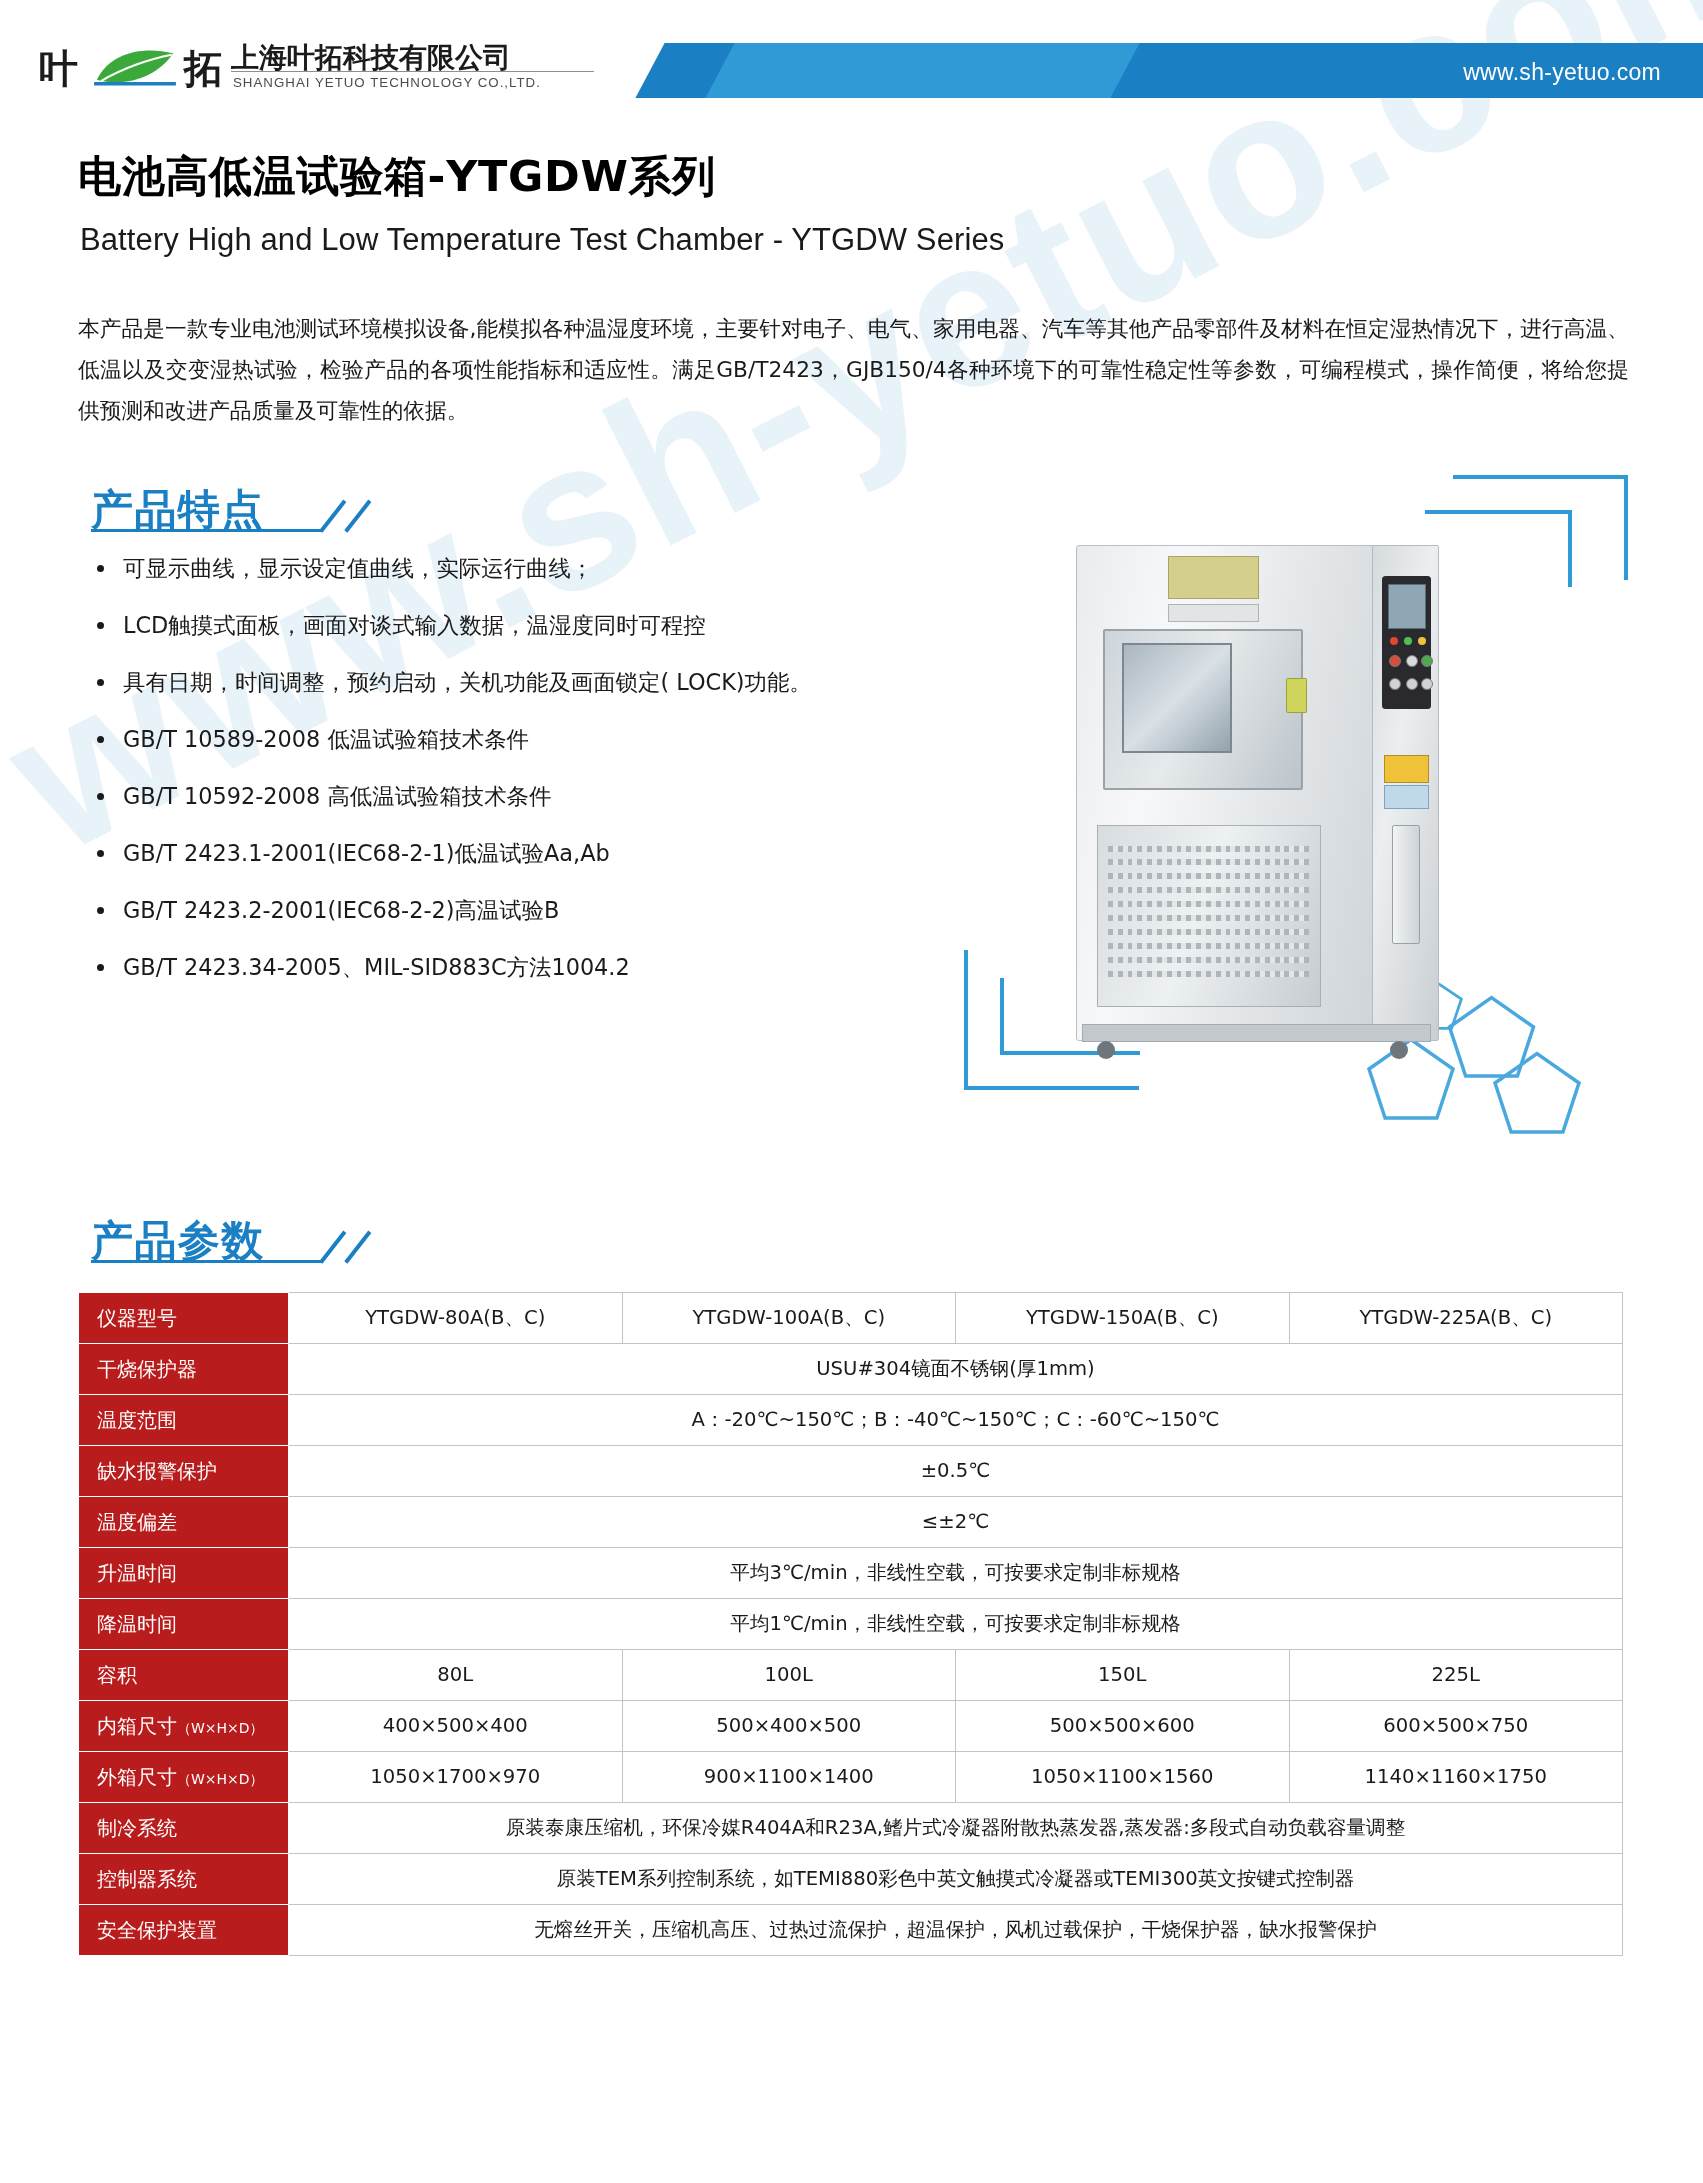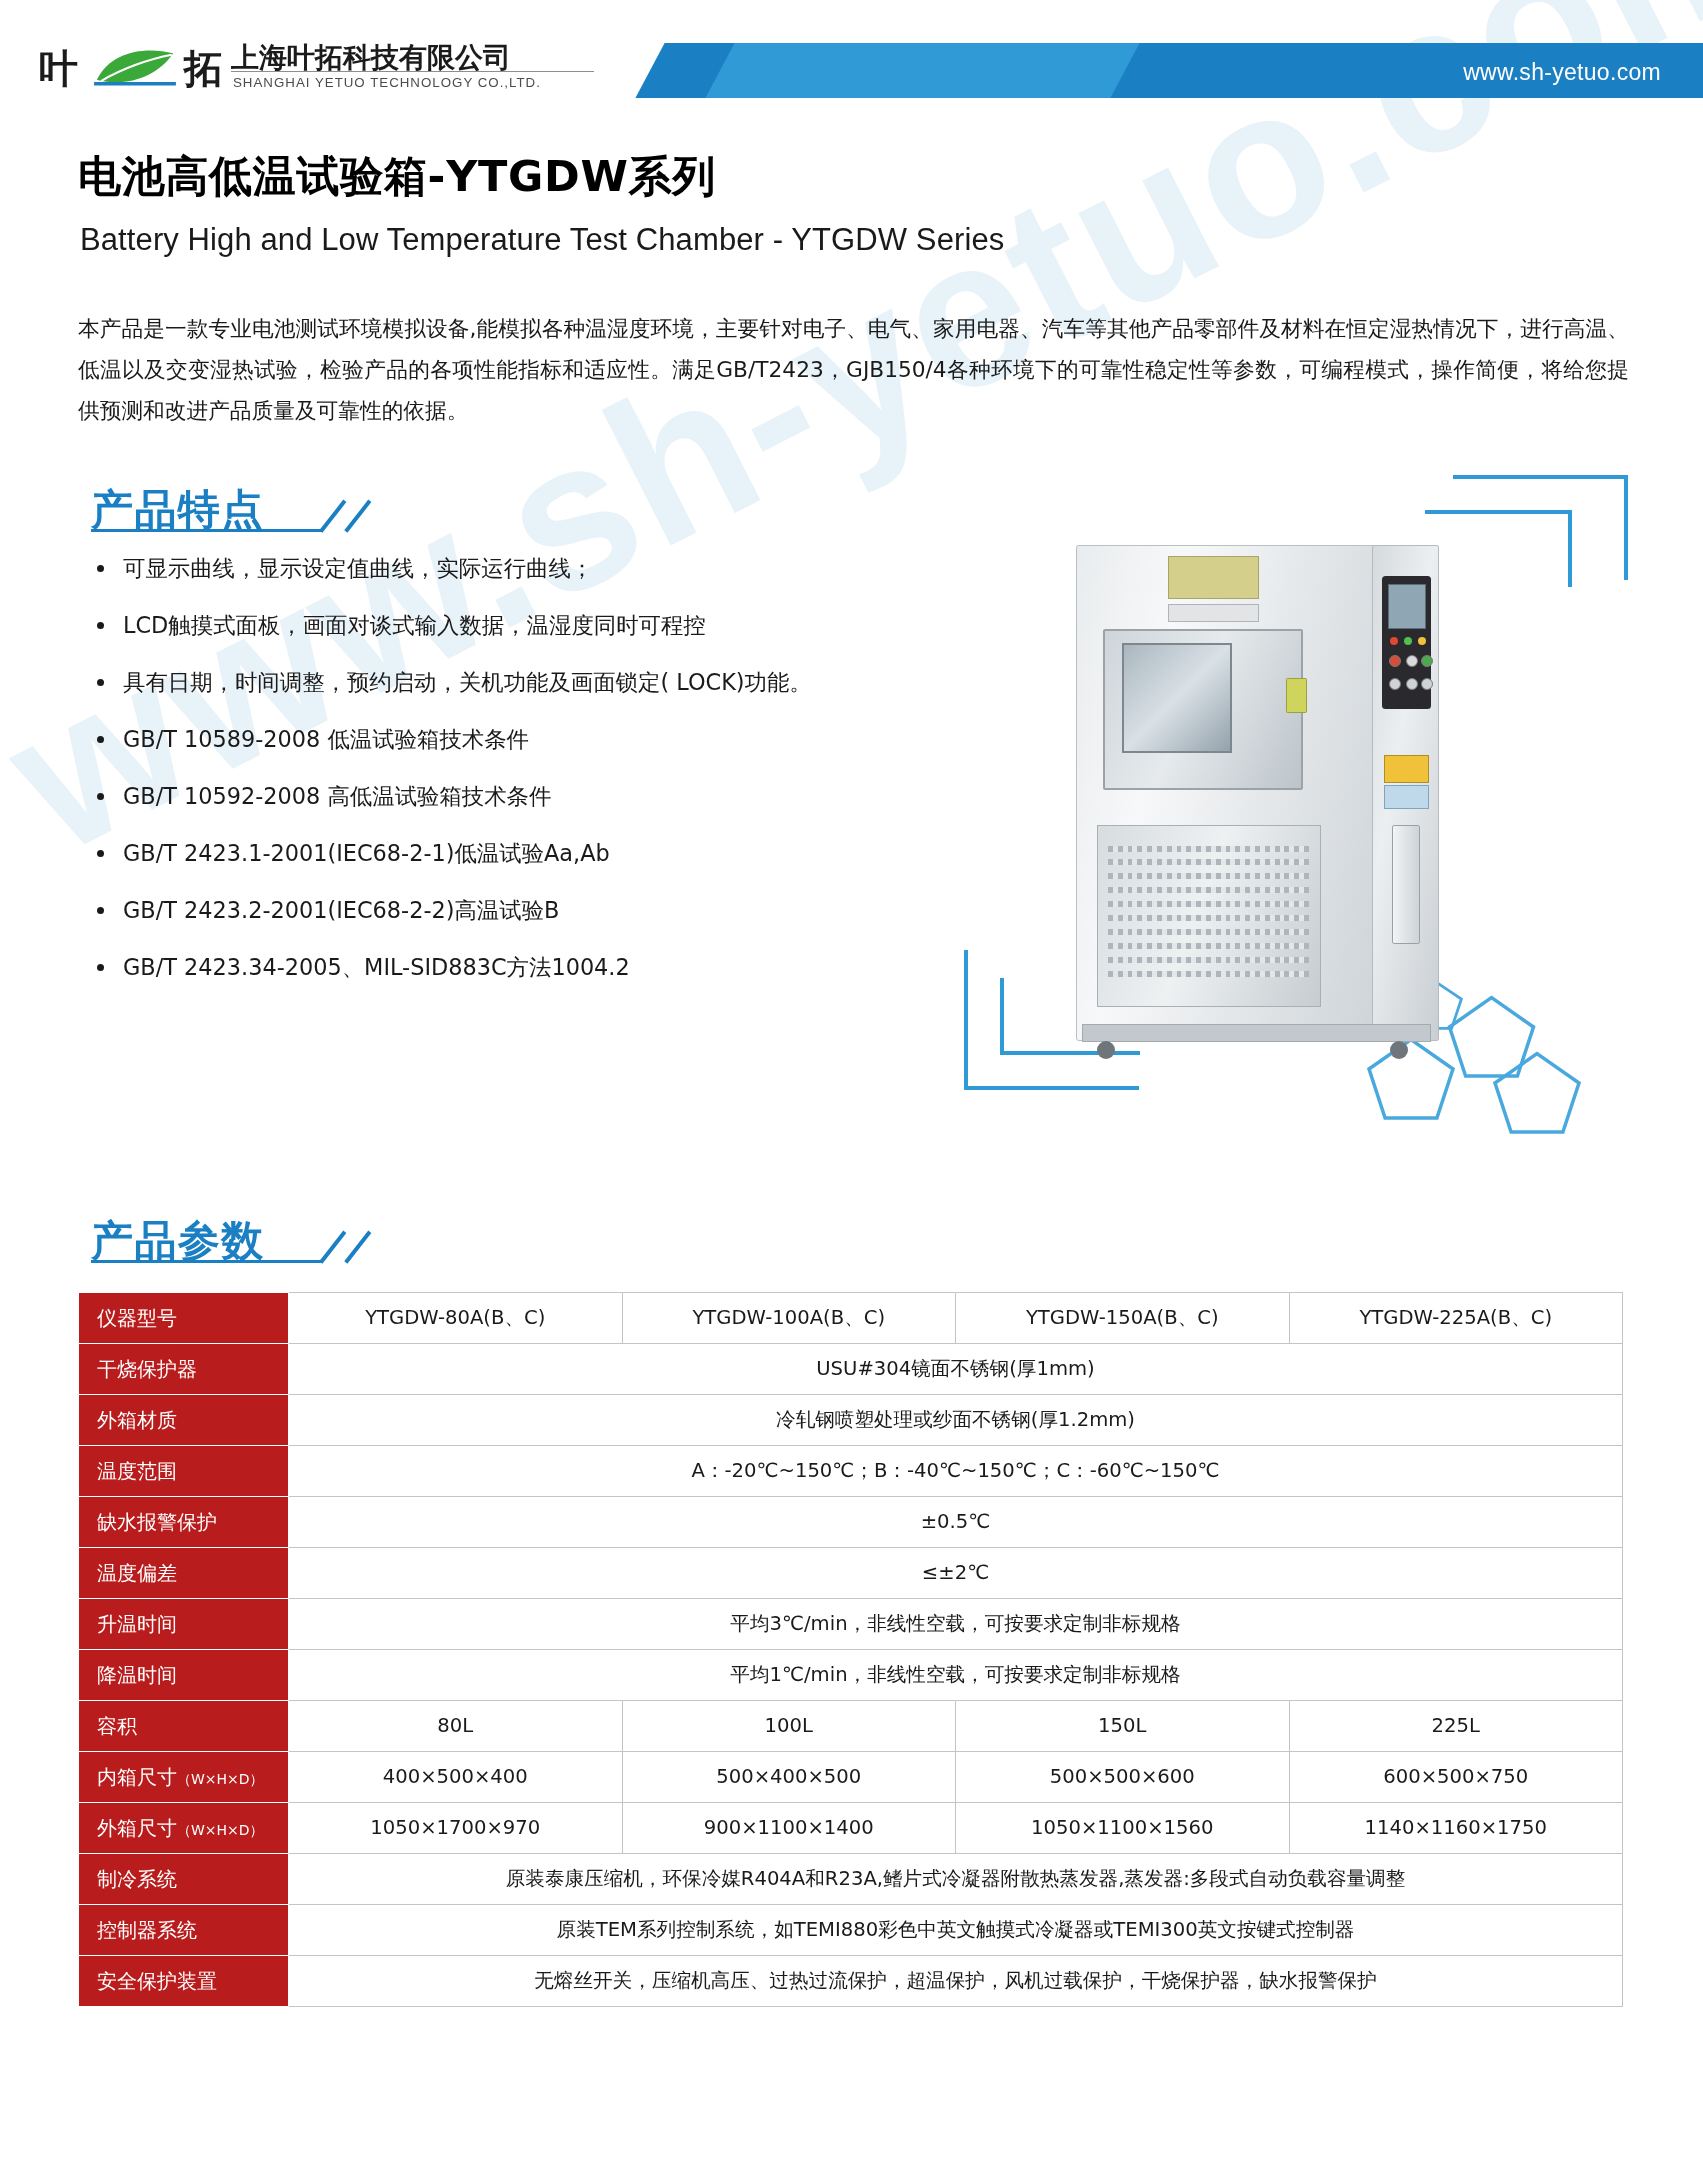--- a/index.html
+++ b/index.html
@@ -503,24 +503,20 @@
         <td class="valborder">YTGDW-80A(B、C)</td>
         <td class="valborder">YTGDW-100A(B、C)</td>
         <td class="valborder">YTGDW-150A(B、C)</td>
         <td class="valborder">YTGDW-225A(B、C)</td>
       </tr>
       <tr>
         <td class="lbl">干烧保护器</td>
         <td class="valborder" colspan="4">USU#304镜面不锈钢(厚1mm)</td>
       </tr>
       <tr>
-        <td class="lbl">外箱材质</td>
-        <td class="valborder" colspan="4">冷轧钢喷塑处理或纱面不锈钢(厚1.2mm)</td>
-      </tr>
-      <tr>
         <td class="lbl">温度范围</td>
         <td class="valborder" colspan="4">A：-20℃~150℃；B：-40℃~150℃；C：-60℃~150℃</td>
       </tr>
       <tr>
         <td class="lbl">缺水报警保护</td>
         <td class="valborder" colspan="4">±0.5℃</td>
       </tr>
       <tr>
         <td class="lbl">温度偏差</td>
         <td class="valborder" colspan="4">≤±2℃</td>

